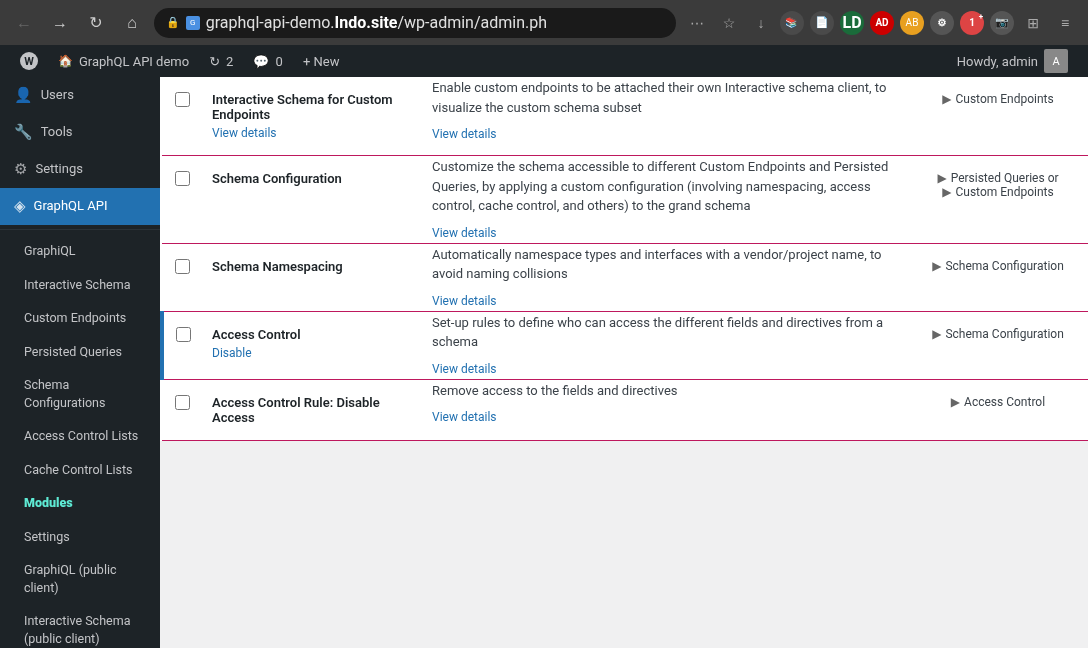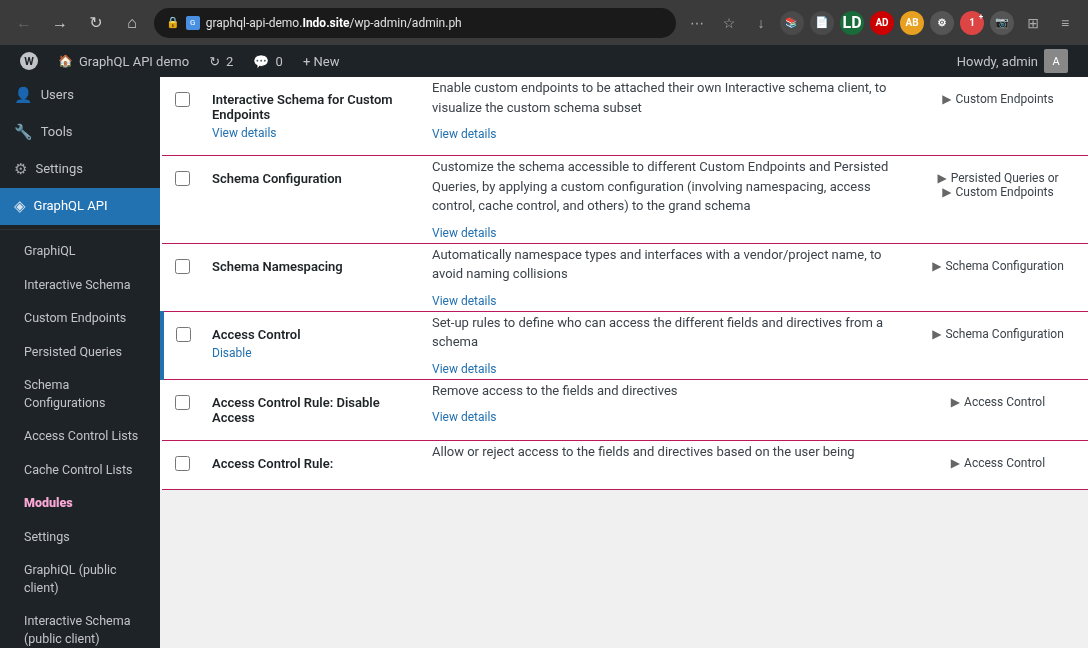--- a/index.html
+++ b/index.html
@@ -5,21 +5,21 @@
     * { margin: 0; padding: 0; box-sizing: border-box; }
     body { font-family: -apple-system, BlinkMacSystemFont, "Segoe UI", Roboto, sans-serif; font-size: 13px; background: #f0f0f1; color: #3c434a; display: flex; flex-direction: column; height: 648px; overflow: hidden; }
 
     
     .browser-bar { background: #3b3b3b; height: 45px; display: flex; align-items: center; padding: 0 10px; gap: 8px; flex-shrink: 0; }
     .browser-nav-btn { background: none; border: none; color: #ccc; font-size: 16px; cursor: pointer; width: 28px; height: 28px; display: flex; align-items: center; justify-content: center; border-radius: 50%; }
     .browser-nav-btn.disabled { color: #666; }
     .browser-url-bar { flex: 1; background: #1a1a1a; border-radius: 20px; height: 30px; display: flex; align-items: center; padding: 0 12px; gap: 6px; color: #ccc; font-size: 12px; }
     .browser-url-bar .lock-icon { color: #aaa; font-size: 11px; }
     .browser-url-bar .favicon { width: 14px; height: 14px; background: #4a90e2; border-radius: 2px; font-size: 8px; color: white; display: flex; align-items: center; justify-content: center; }
-    .browser-url-text { color: #e0e0e0; font-size: 12px; }
+    .browser-url-text { color: #e0e0e0; font-size: 16px; }
     .browser-url-text span.bold { font-weight: bold; color: white; }
     .browser-icons { display: flex; gap: 6px; align-items: center; }
     .browser-icon-btn { background: none; border: none; color: #aaa; font-size: 14px; cursor: pointer; width: 26px; height: 26px; display: flex; align-items: center; justify-content: center; }
 
     .browser-toolbar-icon { width: 24px; height: 24px; border-radius: 50%; display: flex; align-items: center; justify-content: center; font-size: 11px; font-weight: bold; cursor: pointer; }
 
     
     .wp-admin-bar { background: #1d2327; height: 32px; display: flex; align-items: center; padding: 0 10px; gap: 0; flex-shrink: 0; }
     .wp-admin-bar-item { color: #c3c4c7; font-size: 13px; padding: 0 10px; height: 32px; display: flex; align-items: center; gap: 6px; cursor: pointer; white-space: nowrap; }
     .wp-admin-bar-item .wp-logo { background: #c3c4c7; width: 18px; height: 18px; border-radius: 50%; display: flex; align-items: center; justify-content: center; font-size: 11px; color: #1d2327; font-weight: bold; }
@@ -29,21 +29,21 @@
     
     .wp-layout { display: flex; flex: 1; overflow: hidden; }
 
     
     .wp-sidebar { width: 160px; background: #1d2327; flex-shrink: 0; overflow-y: auto; }
     .wp-sidebar::-webkit-scrollbar { width: 4px; }
     .wp-sidebar::-webkit-scrollbar-thumb { background: #3c434a; }
     .sidebar-item { color: #c3c4c7; padding: 8px 10px 8px 14px; cursor: pointer; font-size: 13px; display: flex; align-items: center; gap: 8px; line-height: 1.4; }
     .sidebar-item.active { background: #2271b1; color: white; }
     .sidebar-item.sub { padding-left: 24px; font-size: 12.5px; }
-    .sidebar-item.sub.active { background: none; color: #f9a8d4; font-weight: 600; }
+    .sidebar-item.sub.active { background: none; color: #5eead4; font-weight: 600; }
     .sidebar-icon { font-size: 15px; opacity: 0.8; }
     .sidebar-separator { height: 1px; background: #2c3338; margin: 4px 0; }
 
     
     .wp-content { flex: 1; overflow-y: auto; background: #f0f0f1; }
     .wp-content::-webkit-scrollbar { width: 8px; }
     .wp-content::-webkit-scrollbar-thumb { background: #c3c4c7; }
 
     
     .module-table { width: 100%; border-collapse: collapse; background: white; }
@@ -72,21 +72,21 @@
     <span class="browser-url-text">graphql-api-demo.<span class="bold">Indo.site</span>/wp-admin/admin.ph</span>
   </div>
   <div class="browser-icons">
     <button class="browser-icon-btn">⋯</button>
     <button class="browser-icon-btn">☆</button>
     <button class="browser-icon-btn">↓</button>
     <div class="browser-toolbar-icon" style="background:#4a4a4a; color:#ccc; font-size:10px;">📚</div>
     <div class="browser-toolbar-icon" style="background:#4a4a4a; color:#ccc;">📄</div>
     <div class="browser-toolbar-icon" style="background:#1a6b3a; color:white; font-size:16px; font-weight:bold;">LD</div>
     <div class="browser-toolbar-icon" style="background:#c00; color:white; font-size:10px; font-weight:bold;">AD</div>
-    <div class="browser-toolbar-icon" style="background:#e8a020; color:white; font-size:10px; font-weight:bold;">AB</div>
+    <div class="browser-toolbar-icon" style="background:#e8a020; color:white; font-size:10px; font-weight:normal;">AB</div>
     <div class="browser-toolbar-icon" style="background:#555; color:white; font-size:10px;">⚙</div>
     <div class="browser-toolbar-icon" style="background:#d44; color:white; font-size:10px; font-weight:bold; position:relative;">1<sup style="font-size:8px;position:absolute;top:1px;right:1px;">+</sup></div>
     <div class="browser-toolbar-icon" style="background:#555; color:#ccc; font-size:11px;">📷</div>
     <button class="browser-icon-btn">⊞</button>
     <button class="browser-icon-btn">≡</button>
   </div>
 </div>
 
 <div class="wp-admin-bar">
   <div class="wp-admin-bar-item">
@@ -250,30 +250,16 @@
           </td>
           <td class="module-desc-cell">
             <span>Remove access to the fields and directives</span>
             <a class="view-details">View details</a>
           </td>
           <td class="module-depends-cell">
             <span><span class="dep-arrow">▶</span>Access Control</span>
           </td>
         </tr>
 
-        <tr class="module-row">
-          <td class="module-checkbox-cell">
-            <input type="checkbox" class="module-checkbox" style="">
-          </td>
-          <td class="module-name-cell">
-            <span>Access Control Rule:</span>
-          </td>
-          <td class="module-desc-cell">
-            <span>Allow or reject access to the fields and directives based on the user being</span>
-          </td>
-          <td class="module-depends-cell">
-            <span><span class="dep-arrow">▶</span>Access Control</span>
-          </td>
-        </tr>
       </tbody>
     </table>
   </main>
 </div>
 
 </body></html>

